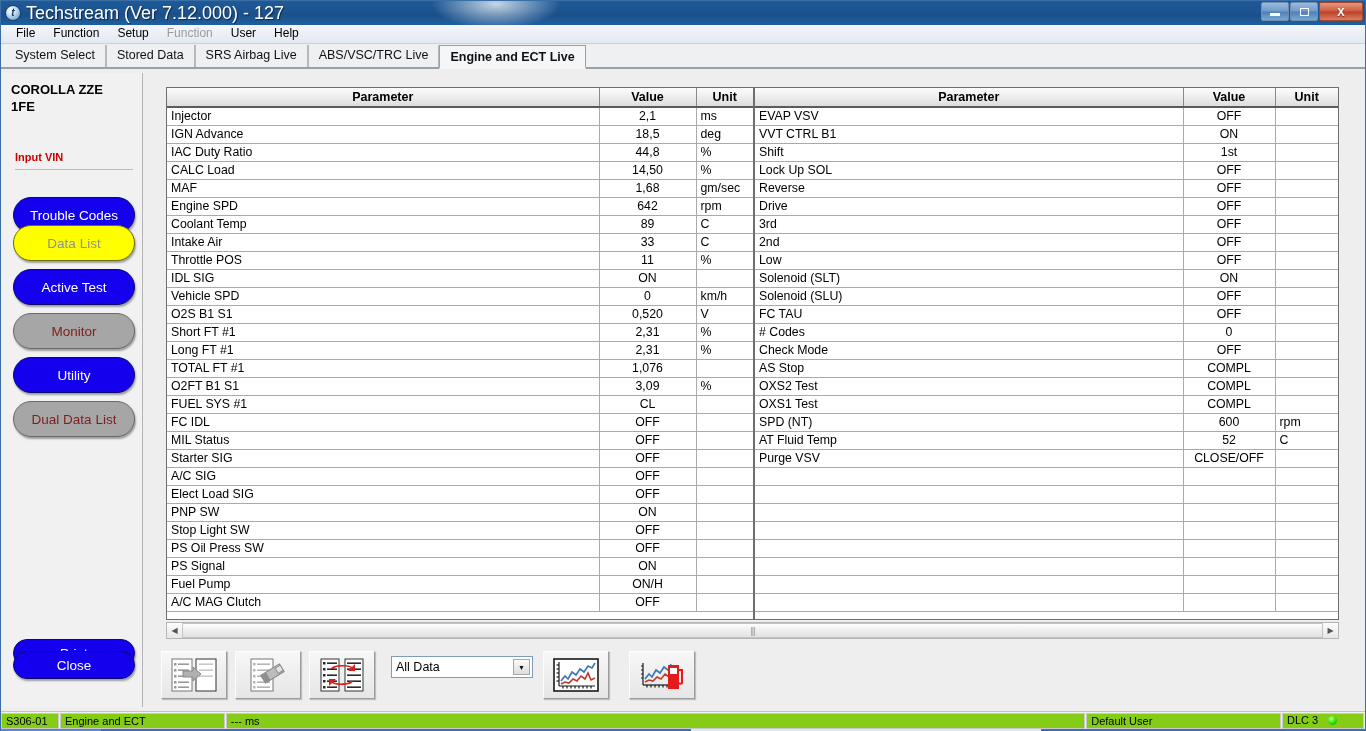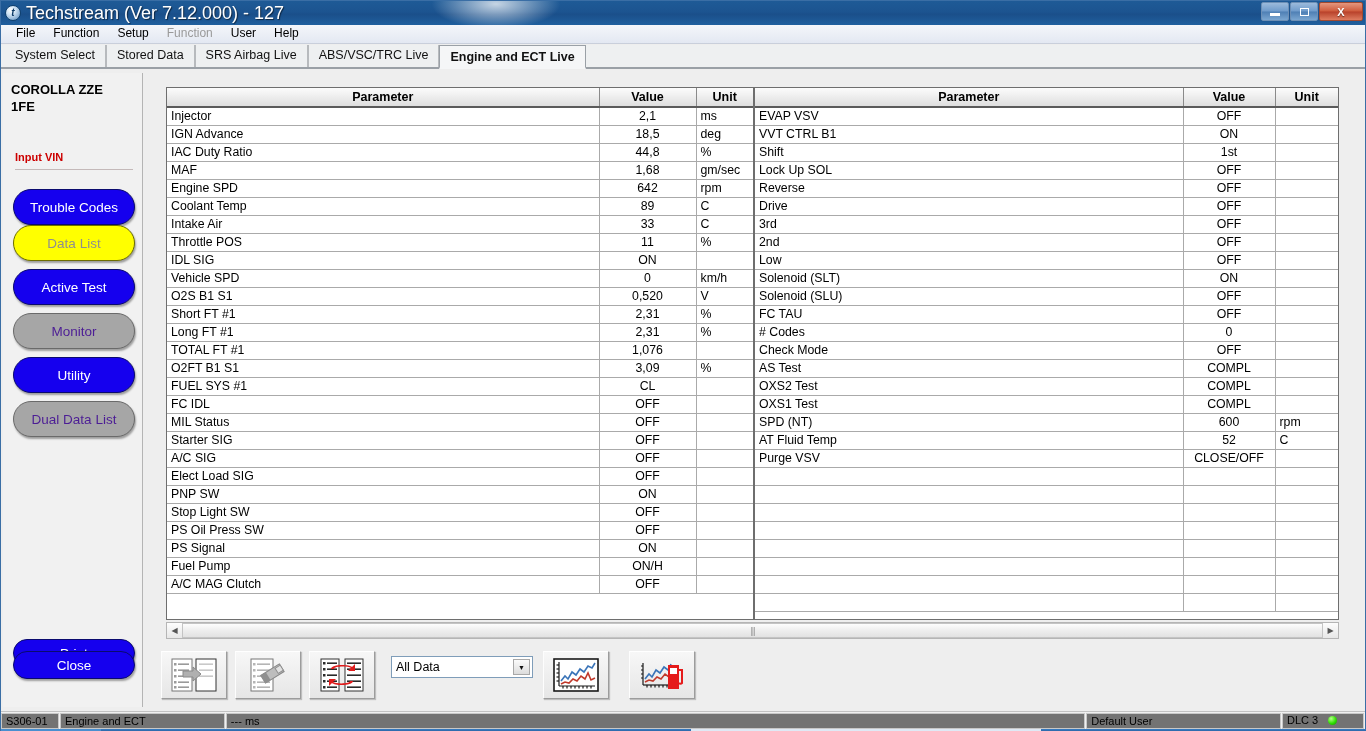--- a/index.html
+++ b/index.html
@@ -136,21 +136,21 @@
   .side-btn {
     position: absolute; left: 10px; width: 122px; height: 36px;
     border-radius: 18px;
     font-size: 13.5px;
     display: flex; align-items: center; justify-content: center;
     border: 1px solid #555;
     box-shadow: 1px 2px 2px rgba(0,0,0,.35);
   }
   .side-btn.blue { background: #1500ee; color: #ffffff; border-color: #0a0a6e; }
   .side-btn.yellow { background: #ffff00; color: #8f8f8f; border-color: #6d6d00; }
-  .side-btn.gray { background: #a6a6a6; color: #4c1d95; border-color: #6a6a6a; }
+  .side-btn.gray { background: #a6a6a6; color: #7f1d1d; border-color: #6a6a6a; }
 
   
   .grid-wrap {
     position: absolute; top: 16px;
     border: 1px solid #6e6e6e;
     background: #ffffff;
     overflow: hidden;
   }
   #grid-left { left: 165px; width: 588px; height: 533px; }
   #grid-right { left: 753px; width: 585px; height: 533px; }
@@ -242,21 +242,21 @@
   #statusbar {
     position: absolute; left: 0; top: 710px; width: 1364px; height: 18px;
     background: #f0f0f0;
     border-top: 1px solid #c2c2c2;
     display: flex; align-items: center;
     font-size: 11px; color: #000;
   }
   .sb-cell {
     height: 16px; line-height: 15px;
     border: 1px solid #c8c8c8;
-    background: #737373;
+    background: #84cc16;
     padding: 0 4px;
     margin-right: 1px;
     white-space: nowrap;
     overflow: hidden;
   }
   #sb-code  { width: 58px; }
   #sb-sys   { width: 165px; }
   #sb-time  { width: 860px; }
   #sb-user  { width: 195px; }
   #sb-dlc   { width: 82px; display:flex; align-items:center; }
@@ -313,21 +313,21 @@
   </div>
 
   <div id="content">
 
     <div id="sidebar">
       <div id="vehicle-name">COROLLA ZZE
 1FE</div>
       <div id="input-vin">Input VIN</div>
       <div id="vin-rule"></div>
 
-      <div class="side-btn blue" style="top:116px">Trouble Codes</div>
+      <div class="side-btn blue" style="top:124px">Trouble Codes</div>
       <div class="side-btn yellow" style="top:152px">Data List</div>
       <div class="side-btn blue" style="top:196px">Active Test</div>
       <div class="side-btn gray" style="top:240px">Monitor</div>
       <div class="side-btn blue" style="top:284px">Utility</div>
       <div class="side-btn gray" style="top:328px">Dual Data List</div>
 
       <div class="side-btn blue" style="top:566px;height:28px;border-radius:14px">Print</div>
       <div class="side-btn blue" style="top:578px;height:28px;border-radius:14px">Close</div>
     </div>
 
@@ -355,20 +355,25 @@
               <td class="c-param">IGN Advance</td>
               <td class="c-value">18,5</td>
               <td class="c-unit">deg</td>
             </tr>
             <tr>
               <td class="c-param">IAC Duty Ratio</td>
               <td class="c-value">44,8</td>
               <td class="c-unit">%</td>
             </tr>
             <tr>
+              <td class="c-param">CALC Load</td>
+              <td class="c-value">14,50</td>
+              <td class="c-unit">%</td>
+            </tr>
+            <tr>
               <td class="c-param">MAF</td>
               <td class="c-value">1,68</td>
               <td class="c-unit">gm/sec</td>
             </tr>
             <tr>
               <td class="c-param">Engine SPD</td>
               <td class="c-value">642</td>
               <td class="c-unit">rpm</td>
             </tr>
             <tr>
@@ -564,21 +569,21 @@
               <td class="c-param"># Codes</td>
               <td class="c-value">0</td>
               <td class="c-unit"></td>
             </tr>
             <tr>
               <td class="c-param">Check Mode</td>
               <td class="c-value">OFF</td>
               <td class="c-unit"></td>
             </tr>
             <tr>
-              <td class="c-param">AS Test</td>
+              <td class="c-param">AS Stop</td>
               <td class="c-value">COMPL</td>
               <td class="c-unit"></td>
             </tr>
             <tr>
               <td class="c-param">OXS2 Test</td>
               <td class="c-value">COMPL</td>
               <td class="c-unit"></td>
             </tr>
             <tr>
               <td class="c-param">OXS1 Test</td>

